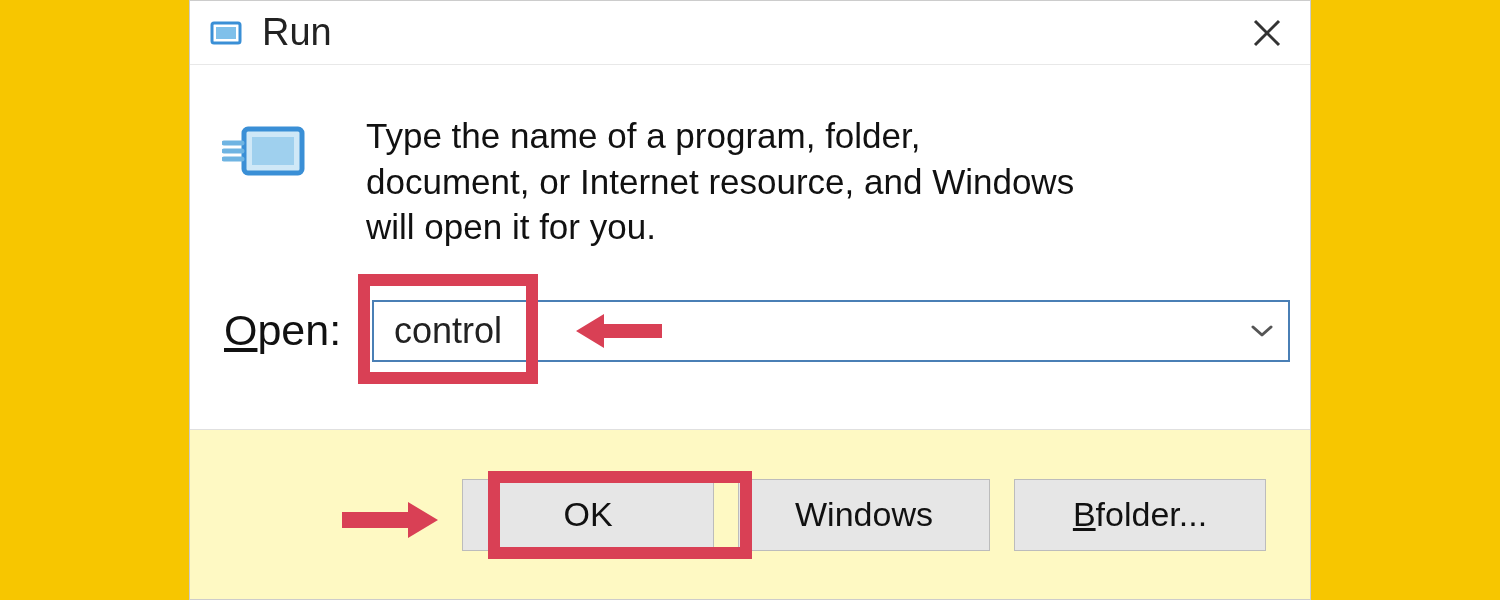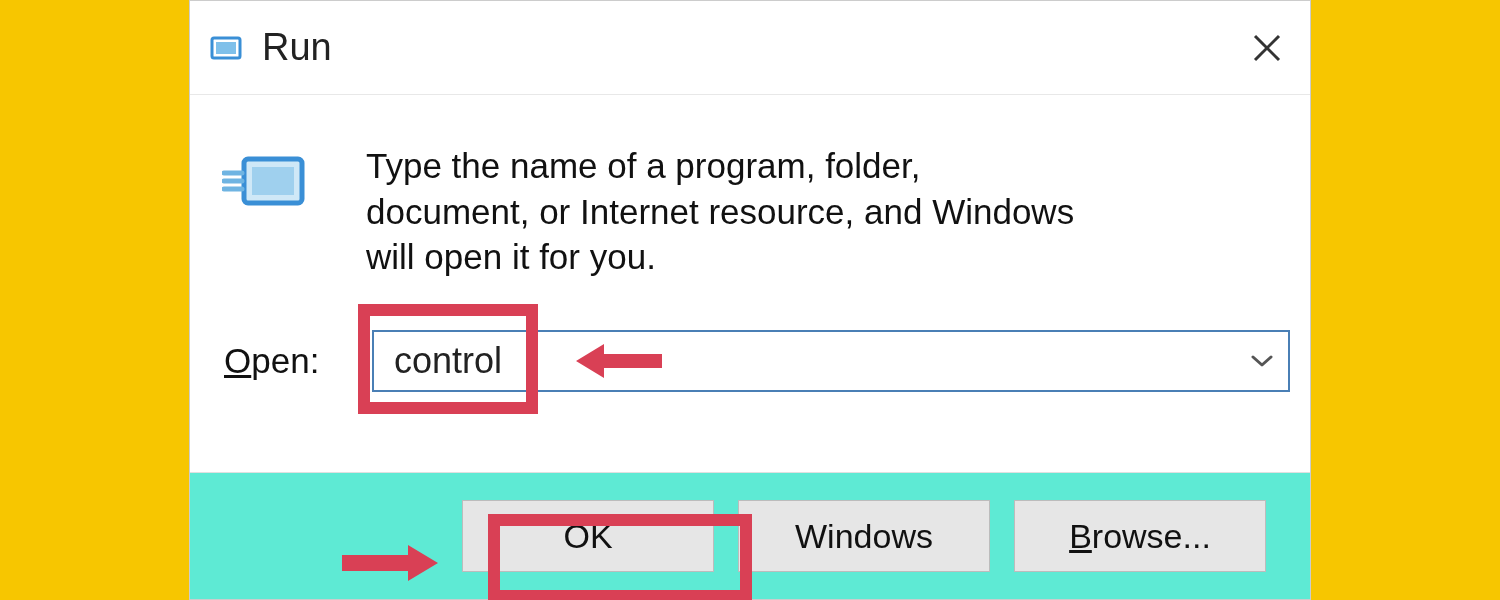--- a/index.html
+++ b/index.html
@@ -20,21 +20,21 @@
     .dialog {
       width: 1122px;
       height: 600px;
       background: #ffffff;
       border: 1px solid #cccccc;
       display: flex;
       flex-direction: column;
       position: relative;
     }
     .titlebar {
-      height: 94px;
+      height: 64px;
       background: #ffffff;
       display: flex;
       align-items: center;
       padding: 0 18px;
       border-bottom: 1px solid #e8e8e8;
       position: relative;
     }
     .titlebar-icon {
       width: 36px;
       height: 28px;
@@ -89,21 +89,21 @@
       color: #111;
       max-width: 710px;
     }
     .open-row {
       display: flex;
       align-items: center;
       padding-left: 8px;
       position: relative;
     }
     .open-label {
-      font-size: 35px;
+      font-size: 43px;
       color: #111;
       margin-right: 38px;
       width: 110px;
     }
     .open-label .ul { text-decoration: underline; }
     .combo-wrap {
       position: relative;
       flex: 1;
     }
     .combo {
@@ -139,23 +139,23 @@
     .arrow-input {
       position: absolute;
       left: 204px;
       top: 10px;
       width: 86px;
       height: 42px;
       z-index: 4;
       pointer-events: none;
     }
     .button-row {
-      background: #5eead4;
+      background: #fef9c3;
       border-top: 1px solid #e0e0e0;
-      height: 127px;
+      height: 170px;
       display: flex;
       align-items: center;
       justify-content: flex-end;
       padding: 0 44px 0 20px;
       gap: 24px;
       position: relative;
     }
     .btn {
       width: 252px;
       height: 72px;
@@ -253,17 +253,17 @@
         <polygon points="96,22 66,4 66,14 0,14 0,30 66,30 66,40" fill="#d94055"></polygon>
       </svg>
     </span>
     <button class="btn">
       <span>OK</span>
     </button>
     <button class="btn">
       <span>Windows</span>
     </button>
     <button class="btn">
-      <span><span class="ul">B</span><span>rowse...</span></span>
+      <span><span class="ul">B</span><span>folder...</span></span>
     </button>
   </div>
 
 </div>
 
 </body></html>

